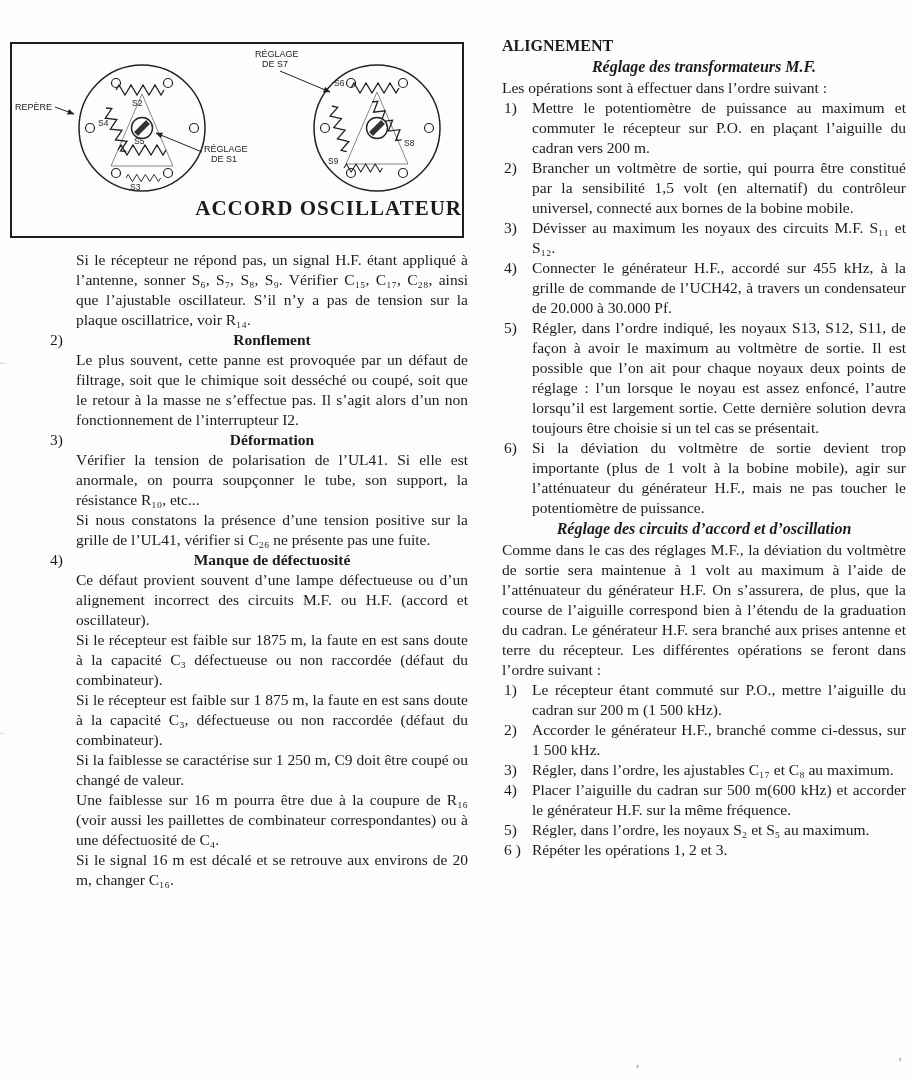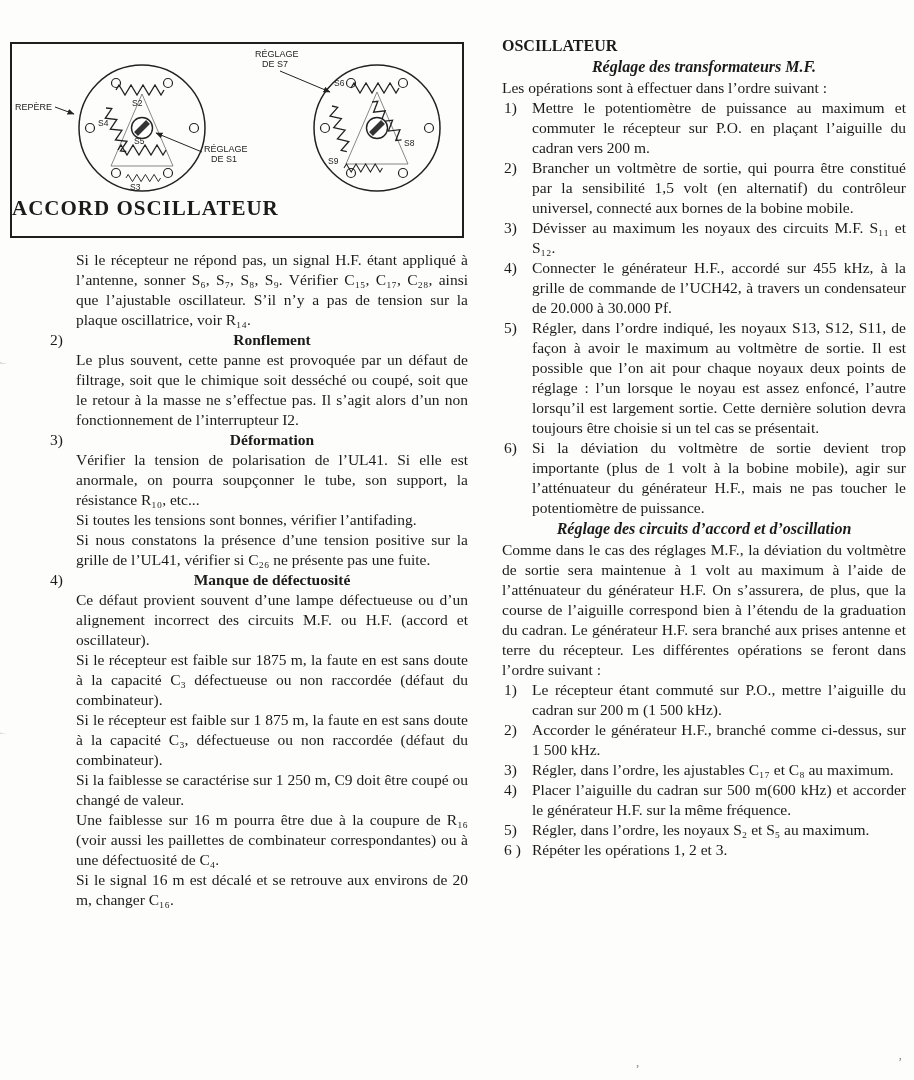--- a/index.html
+++ b/index.html
@@ -14,21 +14,21 @@
     background:#fdfdfb;overflow:hidden;
     font-size:15.5px;line-height:20px;
   }
   
   .figure-box{
     position:absolute;left:10px;top:42px;width:454px;height:196px;
     border:2px solid #1e1e1e;background:#fdfdfb;box-sizing:border-box;
   }
   .fig-svg{display:block;margin:0 auto;}
   .fig-title{
-    text-align:left;font-weight:bold;font-size:21px;letter-spacing:1px;
+    text-align:right;font-weight:bold;font-size:21px;letter-spacing:1px;
     margin-top:2px;font-family:"Liberation Serif","DejaVu Serif",serif;
   }
   .fig-svg text{font-family:"Liberation Sans","DejaVu Sans",sans-serif;fill:#222;}
   .fig-label{font-size:9px;}
   .coil-label{font-size:8.5px;}
   
   .left-col{
     position:absolute;left:30px;top:250px;width:438px;
     text-align:justify;
   }
@@ -138,38 +138,37 @@
     <div class="litem">
       <span class="lnum">2)</span>
       <p class="ltitle">Ronflement</p>
       <p class="para">Le plus souvent, cette panne est provoquée par un défaut de filtrage, soit que le chimique soit desséché ou coupé, soit que le retour à la masse ne s’effectue pas. Il s’agit alors d’un non fonctionnement de l’interrupteur I2.</p>
     </div>
 
     <div class="litem">
       <span class="lnum">3)</span>
       <p class="ltitle">Déformation</p>
       <p class="para">Vérifier la tension de polarisation de l’UL41. Si elle est anormale, on pourra soupçonner le tube, son support, la résistance R₁₀, etc...</p>
-      <p class="para">Si toutes les tensions sont bonnes, vérifier l’antifading.</p>
       <p class="para">Si nous constatons la présence d’une tension positive sur la grille de l’UL41, vérifier si C₂₆ ne présente pas une fuite.</p>
     </div>
 
     <div class="litem">
       <span class="lnum">4)</span>
       <p class="ltitle">Manque de défectuosité</p>
       <p class="para">Ce défaut provient souvent d’une lampe défectueuse ou d’un alignement incorrect des circuits M.F. ou H.F. (accord et oscillateur).</p>
       <p class="para">Si le récepteur est faible sur 1875 m, la faute en est sans doute à la capacité C₃ défectueuse ou non raccordée (défaut du combinateur).</p>
       <p class="para">Si le récepteur est faible sur 1 875 m, la faute en est sans doute à la capacité C₃, défectueuse ou non raccordée (défaut du combinateur).</p>
       <p class="para">Si la faiblesse se caractérise sur 1 250 m, C9 doit être coupé ou changé de valeur.</p>
       <p class="para">Une faiblesse sur 16 m pourra être due à la coupure de R₁₆ (voir aussi les paillettes de combinateur correspondantes) ou à une défectuosité de C₄.</p>
       <p class="para">Si le signal 16 m est décalé et se retrouve aux environs de 20 m, changer C₁₆.</p>
     </div>
   </div>
 
   <div class="right-col">
-    <h2 class="rhead">OSCILLATEUR</h2>
+    <h2 class="rhead">ALIGNEMENT</h2>
 
     <h3 class="rsub">Réglage des transformateurs M.F.</h3>
     <p class="para">Les opérations sont à effectuer dans l’ordre suivant :</p>
 
     <div class="ritem">
       <span class="rnum">1)</span>
       <p class="para">Mettre le potentiomètre de puissance au maximum et commuter le récepteur sur P.O. en plaçant l’aiguille du cadran vers 200 m.</p>
     </div>
     <div class="ritem">
       <span class="rnum">2)</span>

